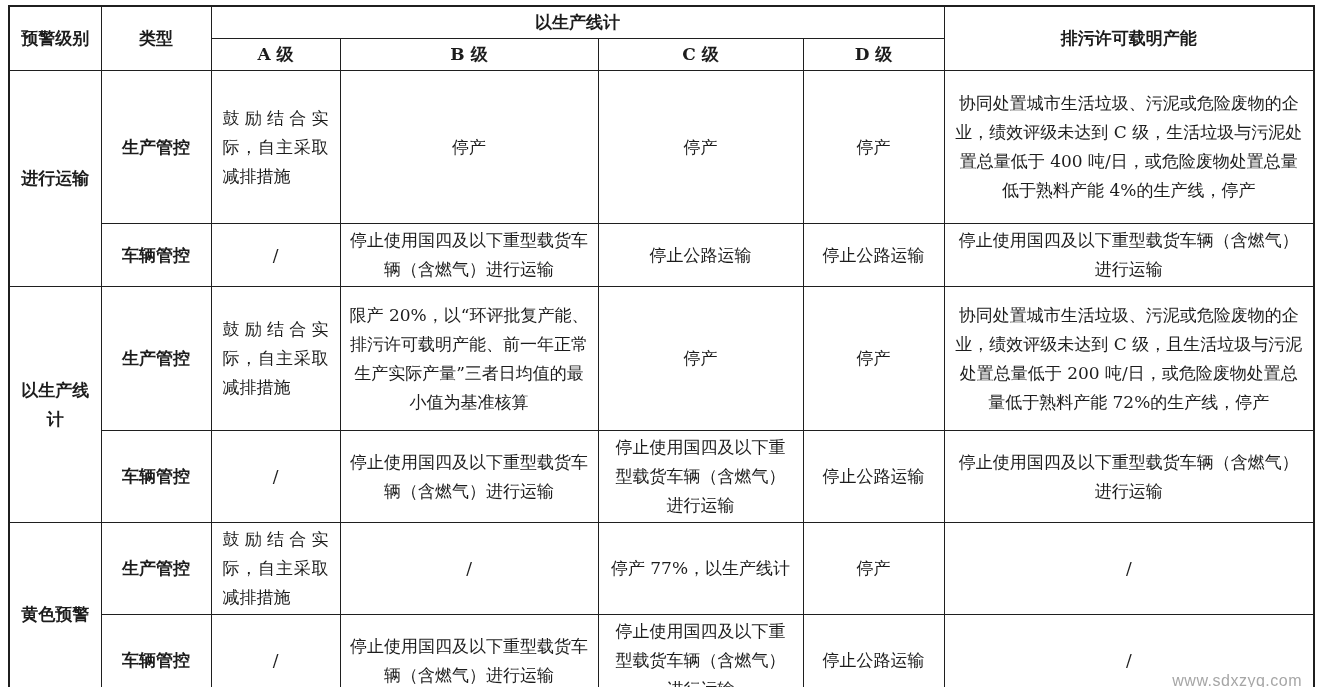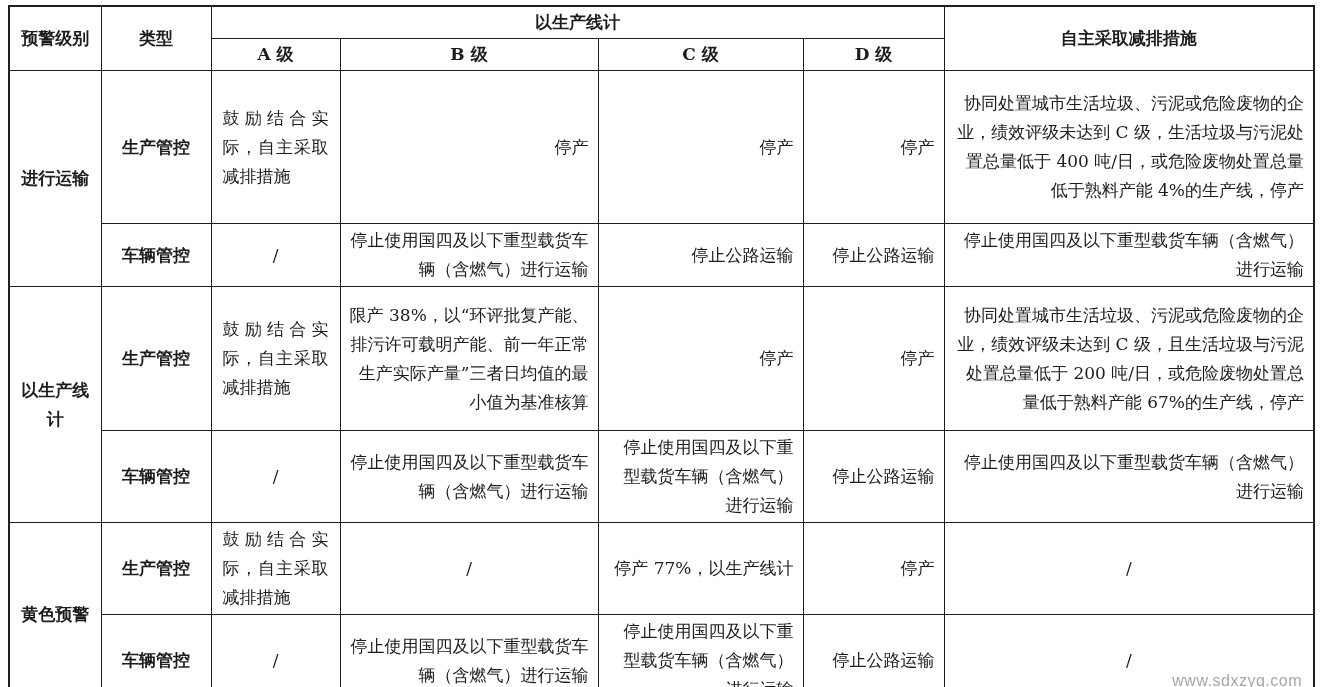--- a/index.html
+++ b/index.html
@@ -25,21 +25,21 @@
     vertical-align: middle;
     overflow: hidden;
   }
   .tbl th {
     font-weight: 700;
     text-align: center;
     padding: 1px 4px;
   }
   .tbl td {
     font-weight: 400;
-    text-align: right;
+    text-align: center;
     padding: 2px 9px;
   }
   .tbl td.center { text-align: center; padding: 2px 4px; }
   .tbl td.justify { text-align: justify; text-justify: inter-ideograph; padding: 2px 11px; }
   tr.hr1 { height: 28px; padding-left: 18px; }
   tr.hr2 { height: 29px; }
   tr.r0 { height: 153px; }
   tr.r1 { height: 61px; }
   tr.r2 { height: 144px; }
   tr.r3 { height: 88px; }
@@ -65,21 +65,21 @@
     <col style="width:258px">
     <col style="width:205px">
     <col style="width:141px">
     <col style="width:370px">
   </colgroup>
   <thead>
     <tr class="hr1">
       <th rowspan="2">预警级别</th>
       <th rowspan="2">类型</th>
       <th colspan="4">以生产线计</th>
-      <th rowspan="2">自主采取减排措施</th>
+      <th rowspan="2">排污许可载明产能</th>
     </tr>
     <tr class="hr2">
       <th>A 级</th>
       <th>B 级</th>
       <th>C 级</th>
       <th>D 级</th>
     </tr>
   </thead>
   <tbody>
     <tr class="r0">
@@ -96,24 +96,24 @@
       <td class="center">/</td>
       <td>停止使用国四及以下重型载货车辆（含燃气）进行运输</td>
       <td>停止公路运输</td>
       <td>停止公路运输</td>
       <td>停止使用国四及以下重型载货车辆（含燃气）进行运输</td>
     </tr>
     <tr class="r2">
       <th rowspan="2">以生产线计</th>
       <th>生产管控</th>
       <td class="justify">鼓励结合实际，自主采取减排措施</td>
-      <td>限产 38%，以“环评批复产能、排污许可载明产能、前一年正常生产实际产量”三者日均值的最小值为基准核算</td>
+      <td>限产 20%，以“环评批复产能、排污许可载明产能、前一年正常生产实际产量”三者日均值的最小值为基准核算</td>
       <td>停产</td>
       <td>停产</td>
-      <td>协同处置城市生活垃圾、污泥或危险废物的企业，绩效评级未达到 C 级，且生活垃圾与污泥处置总量低于 200 吨/日，或危险废物处置总量低于熟料产能 67%的生产线，停产</td>
+      <td>协同处置城市生活垃圾、污泥或危险废物的企业，绩效评级未达到 C 级，且生活垃圾与污泥处置总量低于 200 吨/日，或危险废物处置总量低于熟料产能 72%的生产线，停产</td>
     </tr>
     <tr class="r3">
       <th>车辆管控</th>
       <td class="center">/</td>
       <td>停止使用国四及以下重型载货车辆（含燃气）进行运输</td>
       <td>停止使用国四及以下重型载货车辆（含燃气）进行运输</td>
       <td>停止公路运输</td>
       <td>停止使用国四及以下重型载货车辆（含燃气）进行运输</td>
     </tr>
     <tr class="r4">

